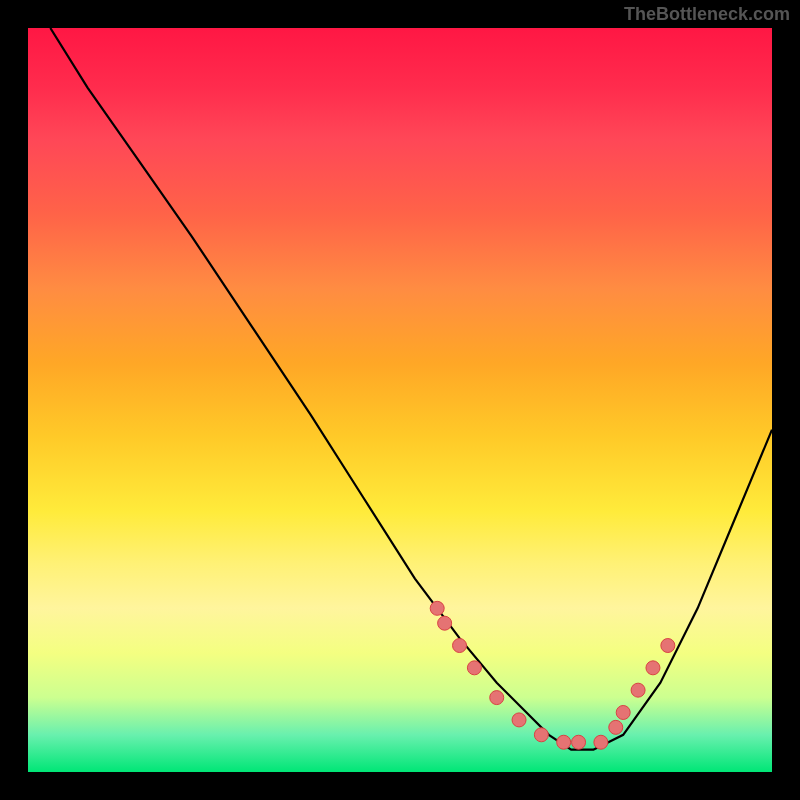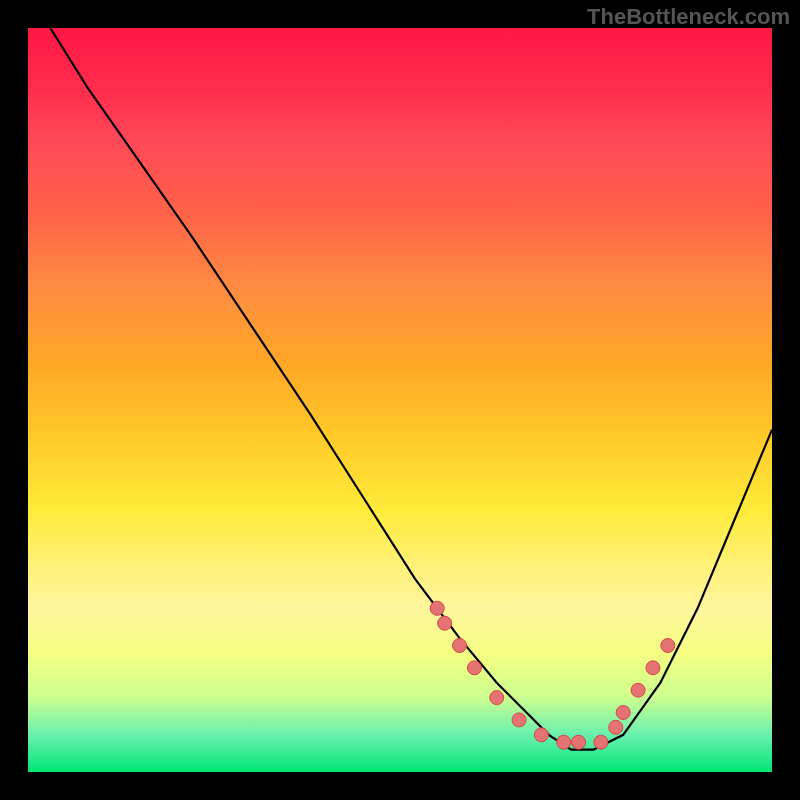--- a/index.html
+++ b/index.html
@@ -8,21 +8,21 @@
     height: 800px;
     background: #000;
     position: relative;
     font-family: Arial, sans-serif;
   }
   .watermark {
     position: absolute;
     top: 4px;
     right: 10px;
     color: #555;
-    font-size: 22px;
+    font-size: 18px;
     font-weight: bold;
     z-index: 10;
   }
   .plot-area {
     position: absolute;
     left: 28px;
     top: 28px;
     width: 744px;
     height: 744px;
     overflow: hidden;

